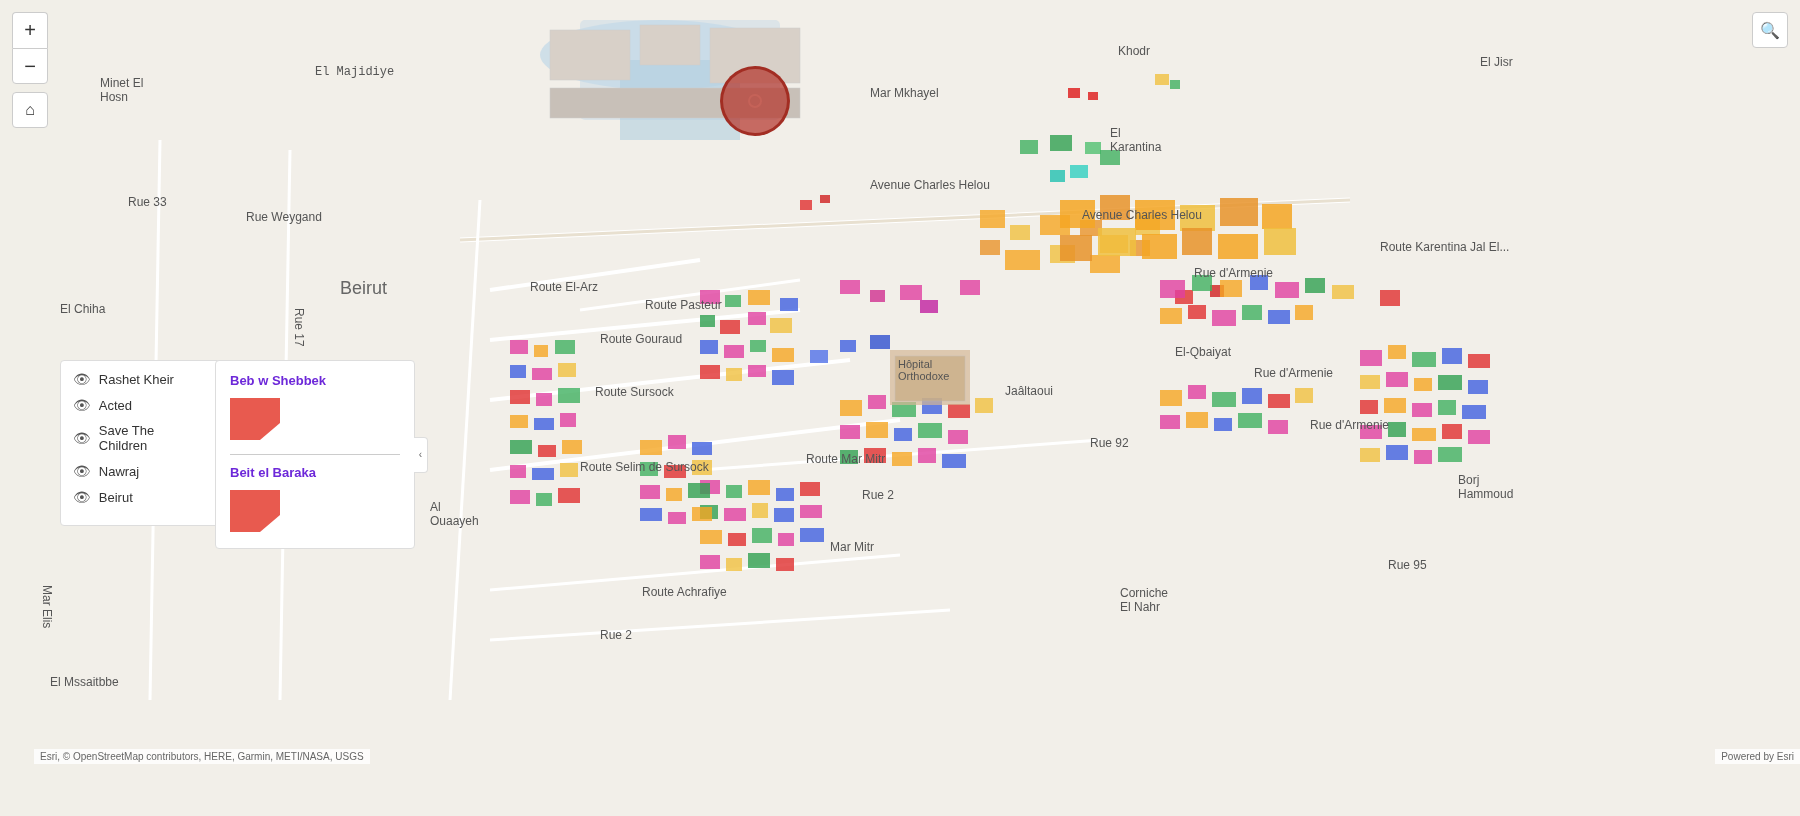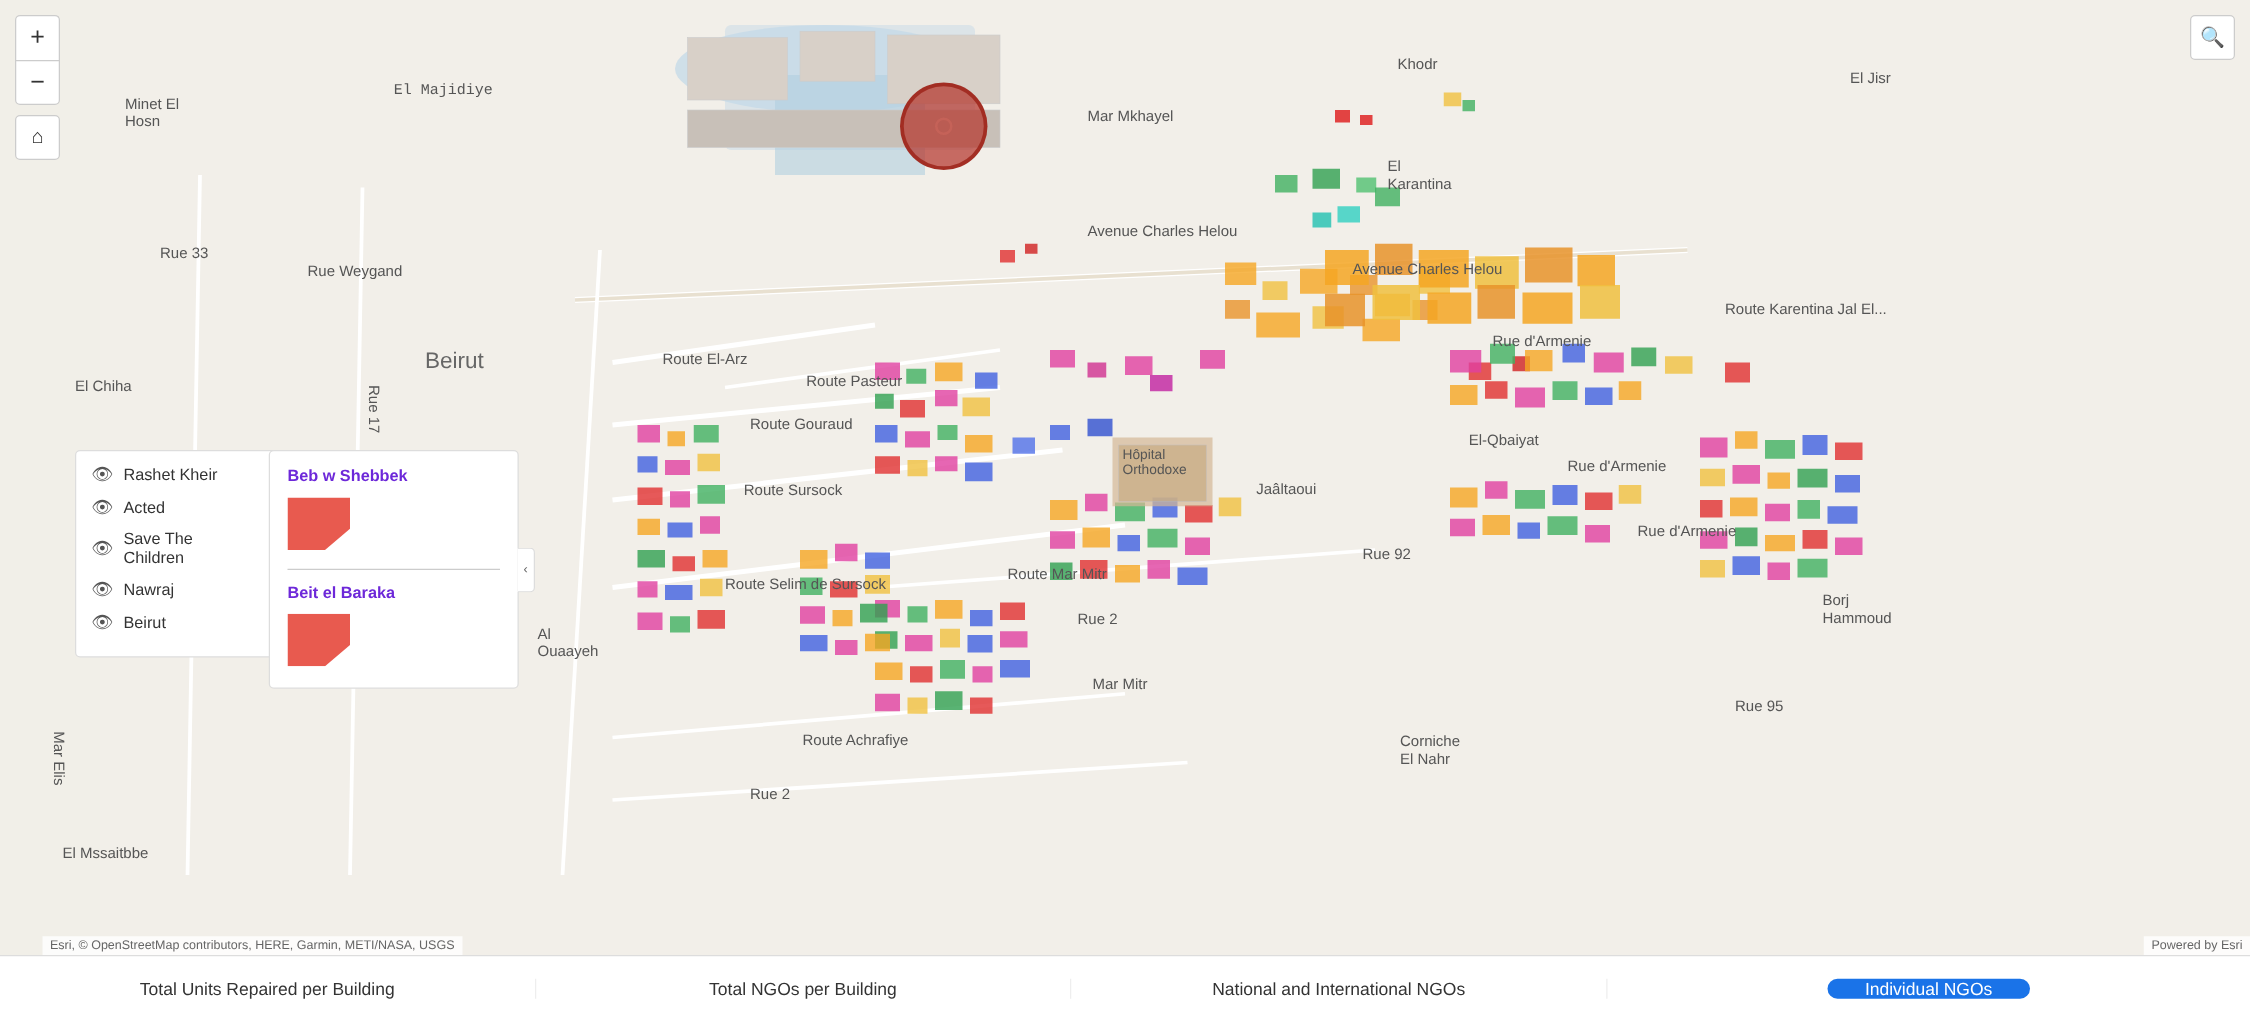--- a/index.html
+++ b/index.html
@@ -509,21 +509,21 @@
   <div class="map-label" style="left:600px; top:332px;">Route Gouraud</div>
   <div class="map-label" style="left:595px; top:385px;">Route Sursock</div>
   <div class="map-label" style="left:580px; top:460px;">Route Selim de Sursock</div>
   <div class="map-label" style="left:806px; top:452px;">Route Mar Mitr</div>
   <div class="map-label" style="left:622px; top:585px;margin-left:20px;">Route Achrafiye</div>
   <div class="map-label" style="left:600px; top:628px;">Rue 2</div>
   <div class="map-label" style="left:862px; top:488px;">Rue 2</div>
   <div class="map-label" style="left:1090px; top:436px;">Rue 92</div>
   <div class="map-label" style="left:1388px; top:558px;">Rue 95</div>
   <div class="map-label" style="left:1120px; top:586px;">Corniche<br>El Nahr</div>
-  <div class="map-label" style="left:830px; top:540px;margin-left:44px;">Mar Mitr</div>
+  <div class="map-label" style="left:830px; top:540px;">Mar Mitr</div>
   <div class="map-label" style="left:898px; top:358px; font-size:11px;">Hôpital<br>Orthodoxe</div>
   <div class="map-label" style="left:1005px; top:384px;">Jaâltaoui</div>
   <div class="map-label" style="left:1175px; top:345px;">El-Qbaiyat</div>
   <div class="map-label" style="left:1458px; top:473px;">Borj<br>Hammoud</div>
   <div class="map-label" style="left:1194px; top:266px;">Rue d'Armenie</div>
   <div class="map-label" style="left:1254px; top:366px;">Rue d'Armenie</div>
   <div class="map-label" style="left:1310px; top:418px;">Rue d'Armenie</div>
   <div class="map-label" style="left:1380px; top:240px;">Route Karentina Jal El...</div>
   <div class="map-label" style="left:60px; top:302px;">El Chiha</div>
   <div class="map-label" style="left:40px; top:585px; writing-mode:vertical-rl;">Mar Elis</div>
@@ -594,27 +594,13 @@
   </div>
 
   <div class="attribution">
     <span>Esri, © OpenStreetMap contributors, HERE, Garmin, METI/NASA, USGS</span>
   </div>
 
   <div class="attribution-right">
     <span>Powered by Esri</span>
   </div>
 
-  <div class="bottom-bar">
-    <div class="bottom-tab-wrapper">
-      <div class="bottom-tab">Total Units Repaired per Building</div>
-    </div>
-    <div class="bottom-tab-wrapper">
-      <div class="bottom-tab">Total NGOs per Building</div>
-    </div>
-    <div class="bottom-tab-wrapper">
-      <div class="bottom-tab">National and International NGOs</div>
-    </div>
-    <div class="bottom-tab-wrapper active-wrapper">
-      <div class="bottom-tab active">Individual NGOs</div>
-    </div>
-  </div>
 </div>
 
 </body></html>

